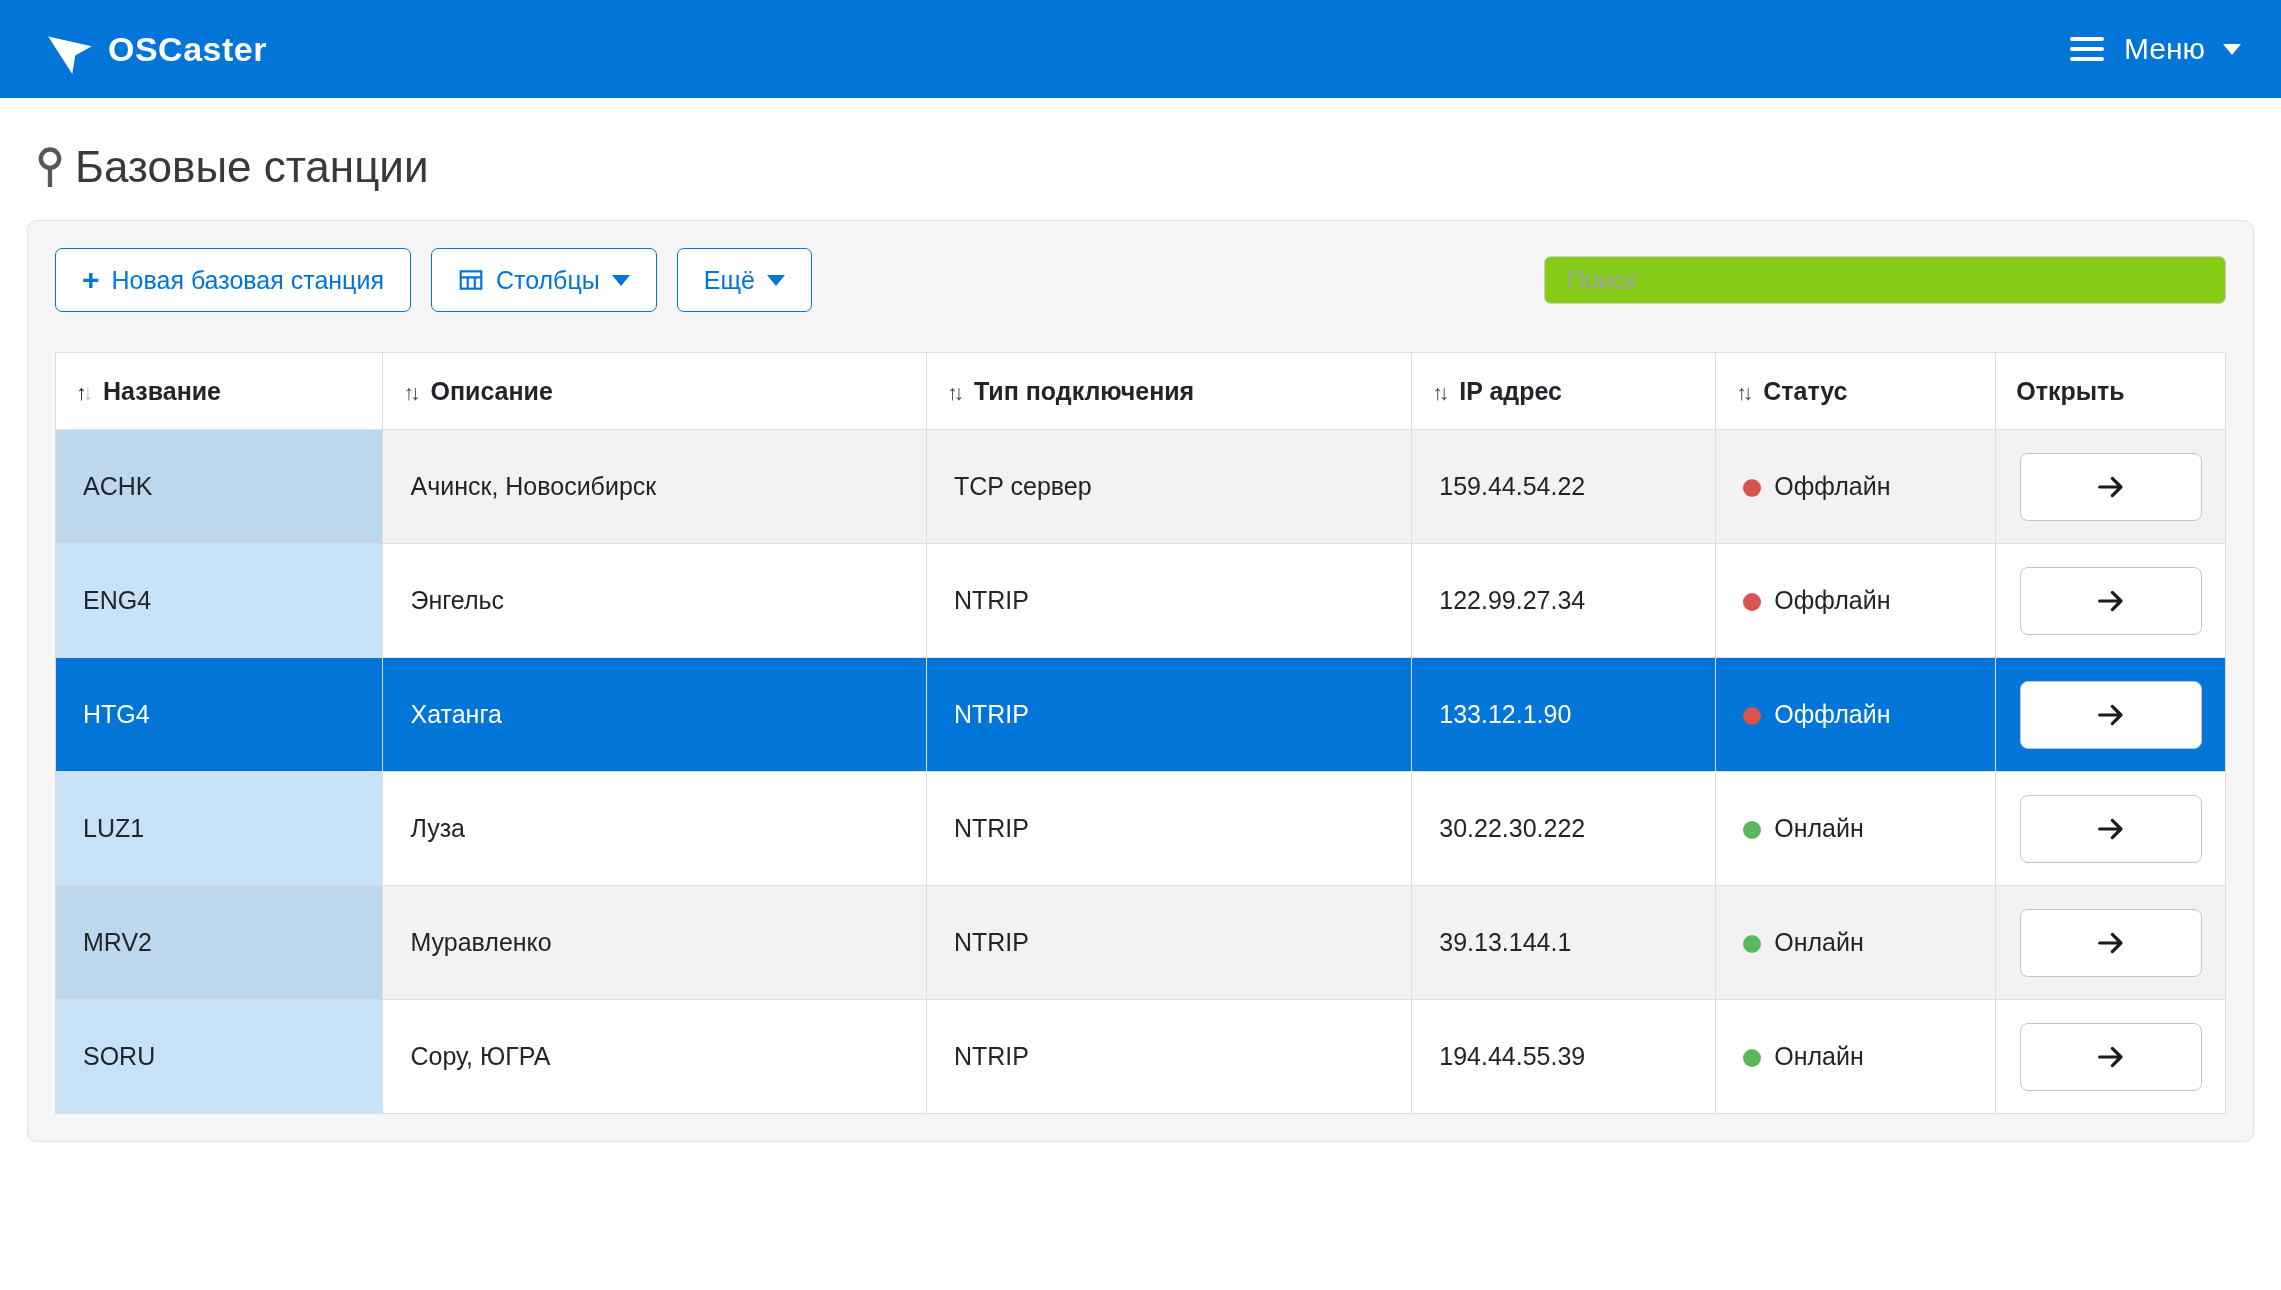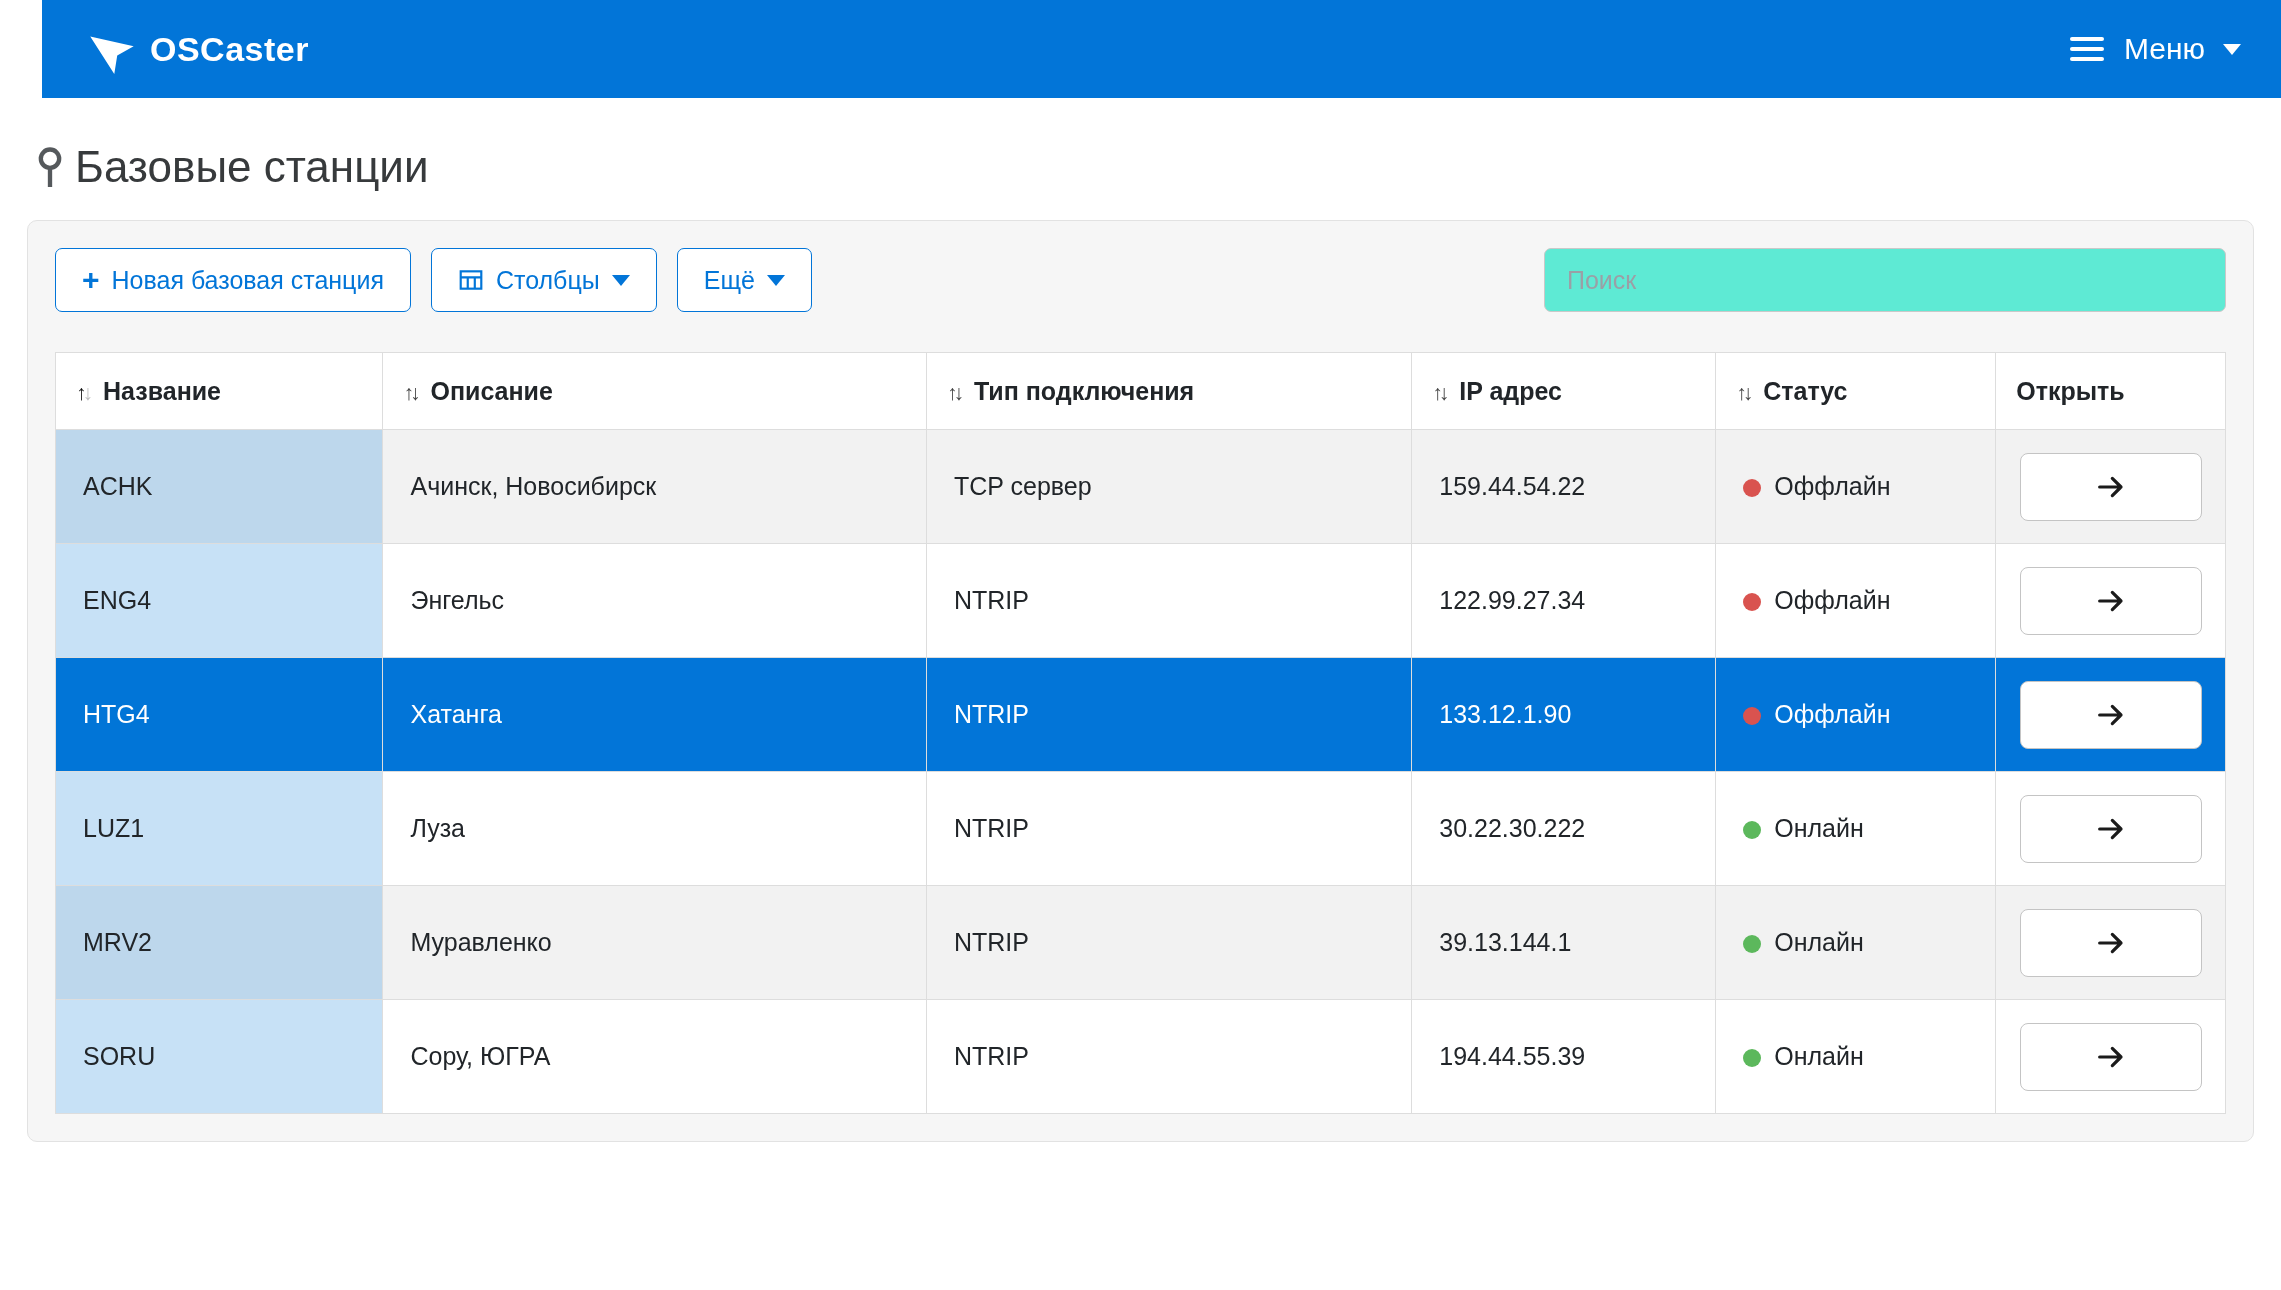--- a/index.html
+++ b/index.html
@@ -14,21 +14,20 @@
   }
 
   
   .navbar {
     height: 98px;
     background: var(--accent, #0275d8);
     display: flex;
     align-items: center;
     justify-content: space-between;
     padding: 0 40px;
-    margin-left: 42px;
   }
   .brand {
     display: flex;
     align-items: center;
     gap: 16px;
     color: #fff;
     cursor: pointer;
   }
   .brand-label { font-size: 34px; font-weight: bold; letter-spacing: 0.5px; }
   .menu-toggle {
@@ -83,28 +82,28 @@
     font-family: inherit;
     color: var(--accent, #0275d8);
     background: #fff;
     border: 1px solid var(--accent, #0275d8);
     border-radius: 7px;
     cursor: pointer;
   }
   .plus-glyph { font-size: 30px; font-weight: bold; line-height: 1; }
   .search-input {
     width: 682px;
-    height: 64px;
+    height: 48px;
     border: 1px solid #c9c9c9;
     border-radius: 7px;
     padding: 0 22px;
     font-size: 25px;
     font-family: inherit;
     color: #333;
-    background: #5eead4;
+    background: #84cc16;
     outline: none;
   }
   .search-input::placeholder { color: #9aa0a6; }
 
   
   table {
     width: 100%;
     border-collapse: collapse;
     background: #fff;
     font-size: 25px;

